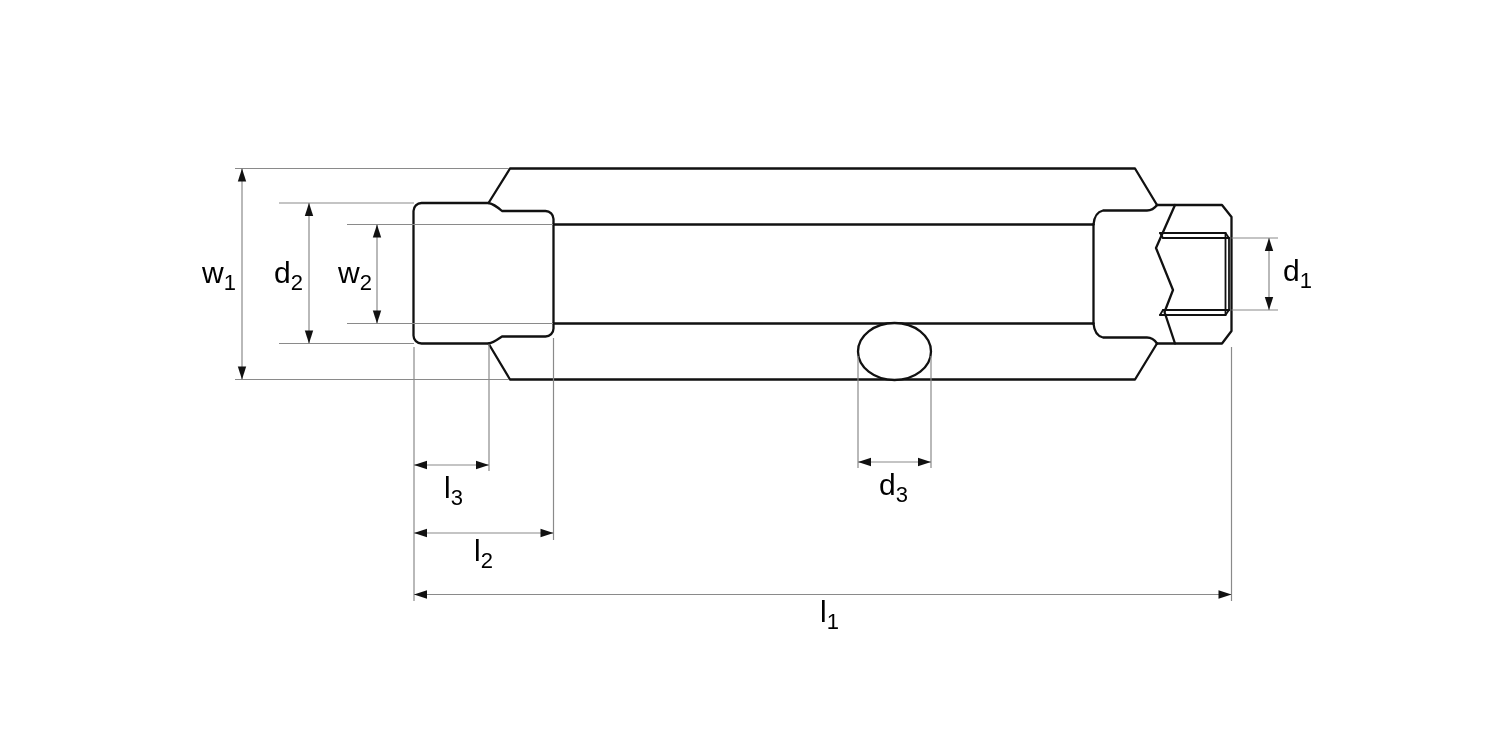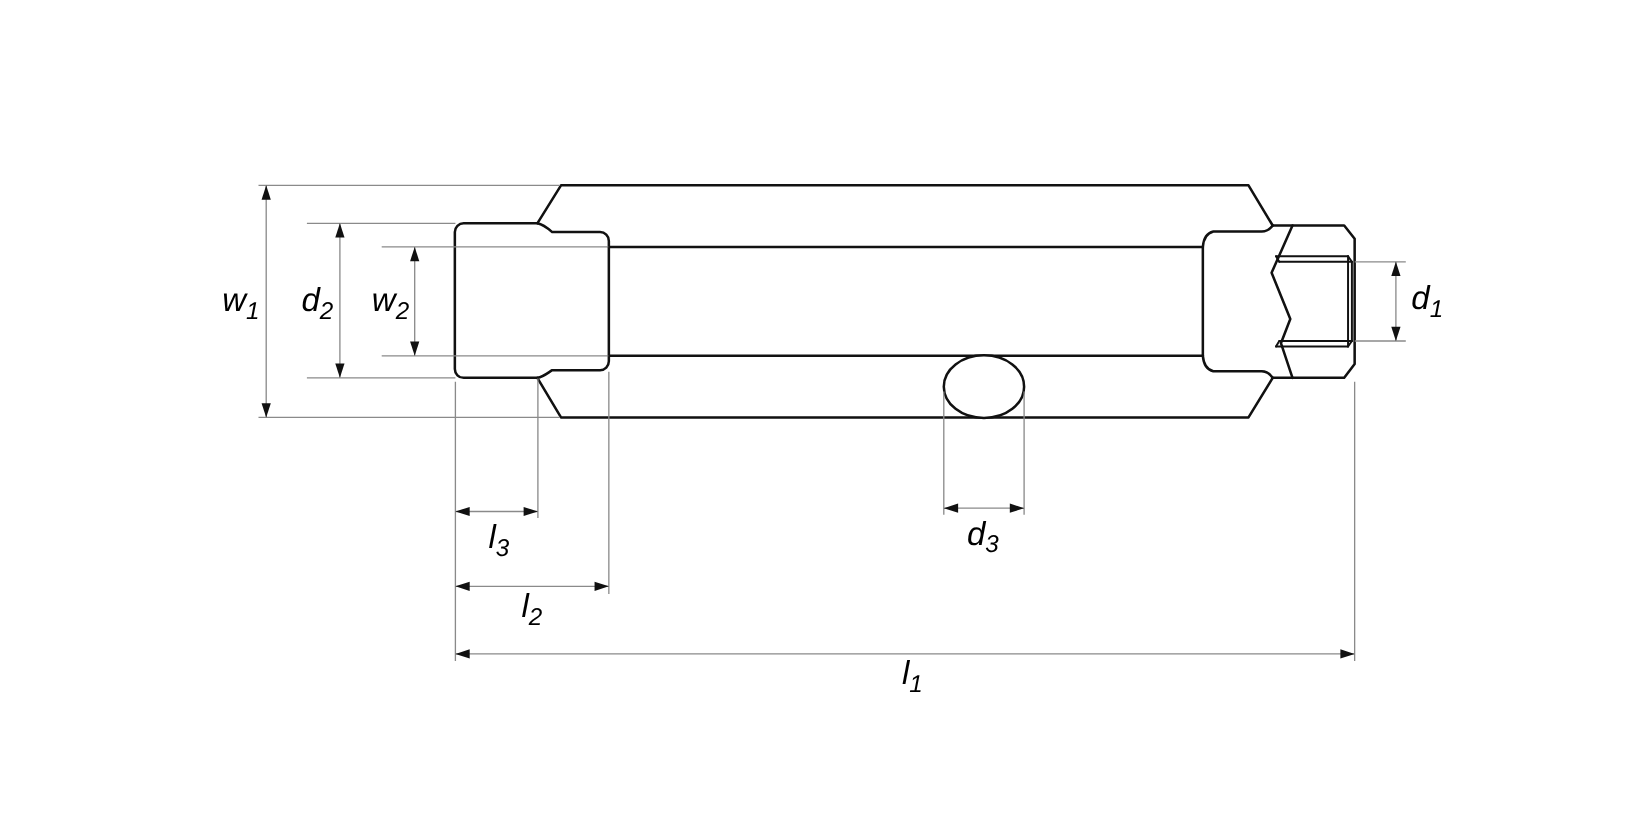--- a/index.html
+++ b/index.html
@@ -8,21 +8,20 @@
     width: 1500px;
     height: 750px;
     background: #ffffff;
     overflow: hidden;
   }
   .stage {
     position: relative;
     width: 1254px;
     height: 750px;
     background: #ffffff;
-    font-style: italic;
   }
   svg { display: block; }
   .part-line {
     fill: none;
     stroke-width: 2.3;
     stroke-linejoin: round;
     stroke-linecap: round;
   }
   .part-line-thin {
     fill: none;

